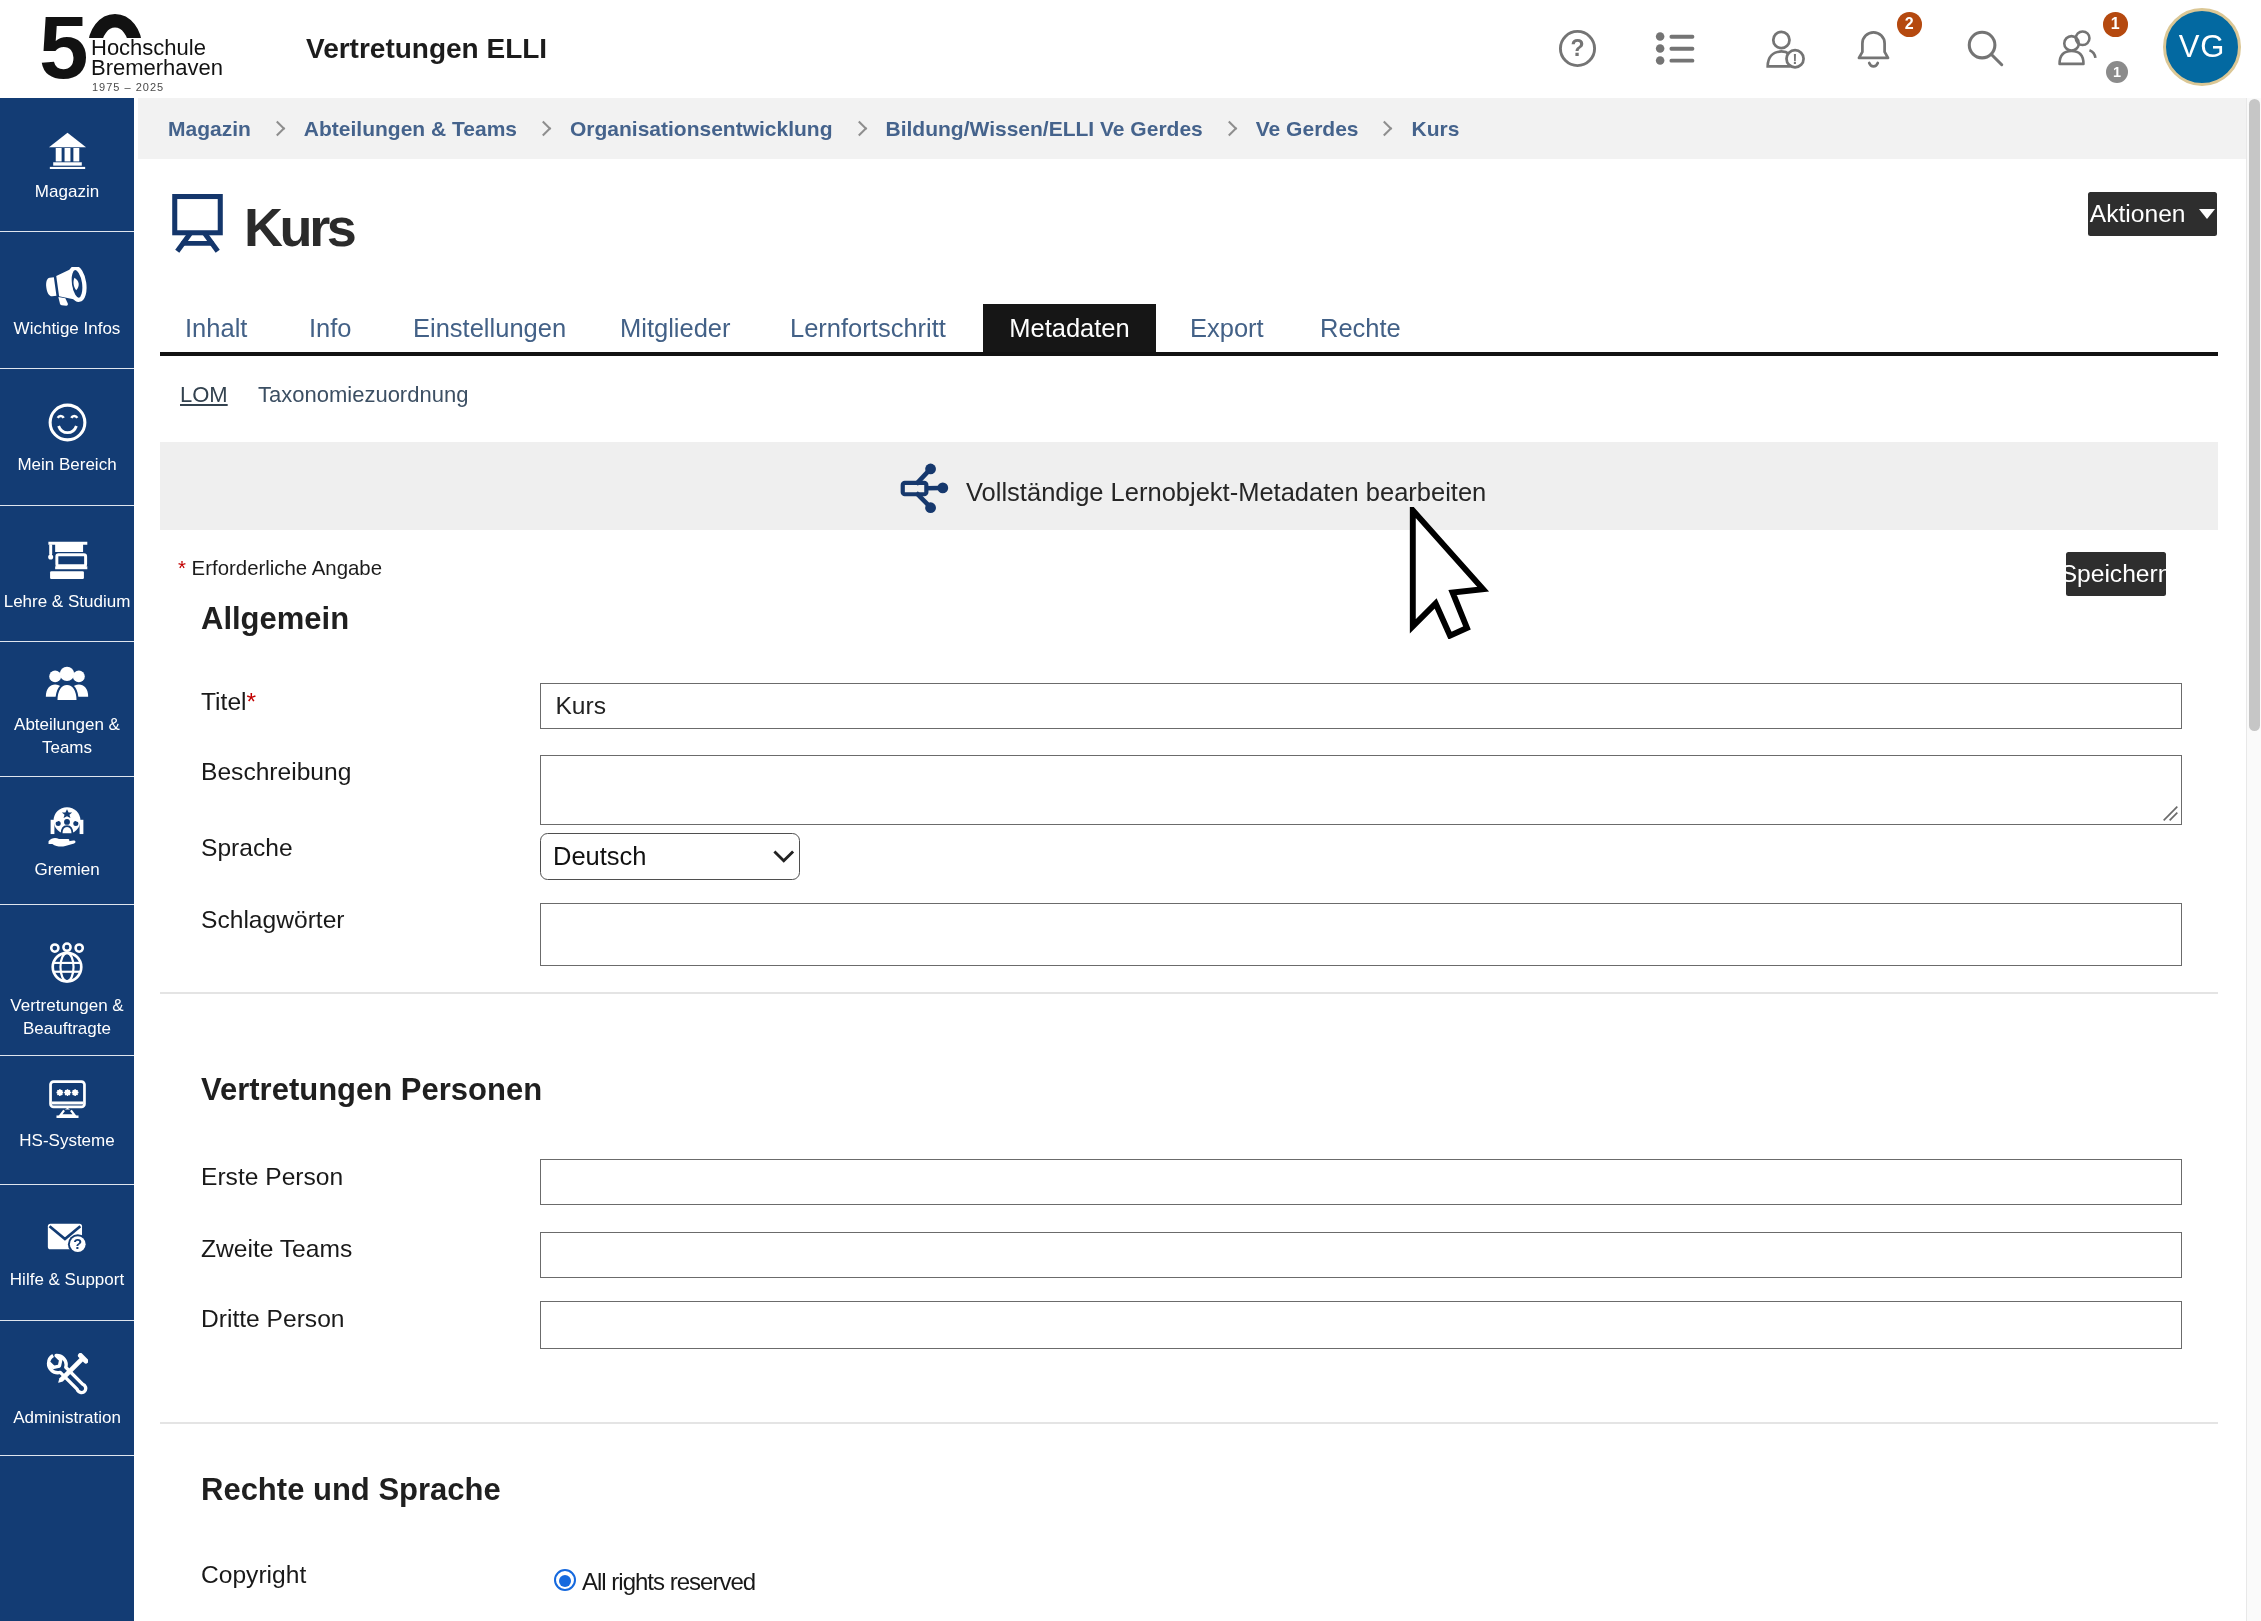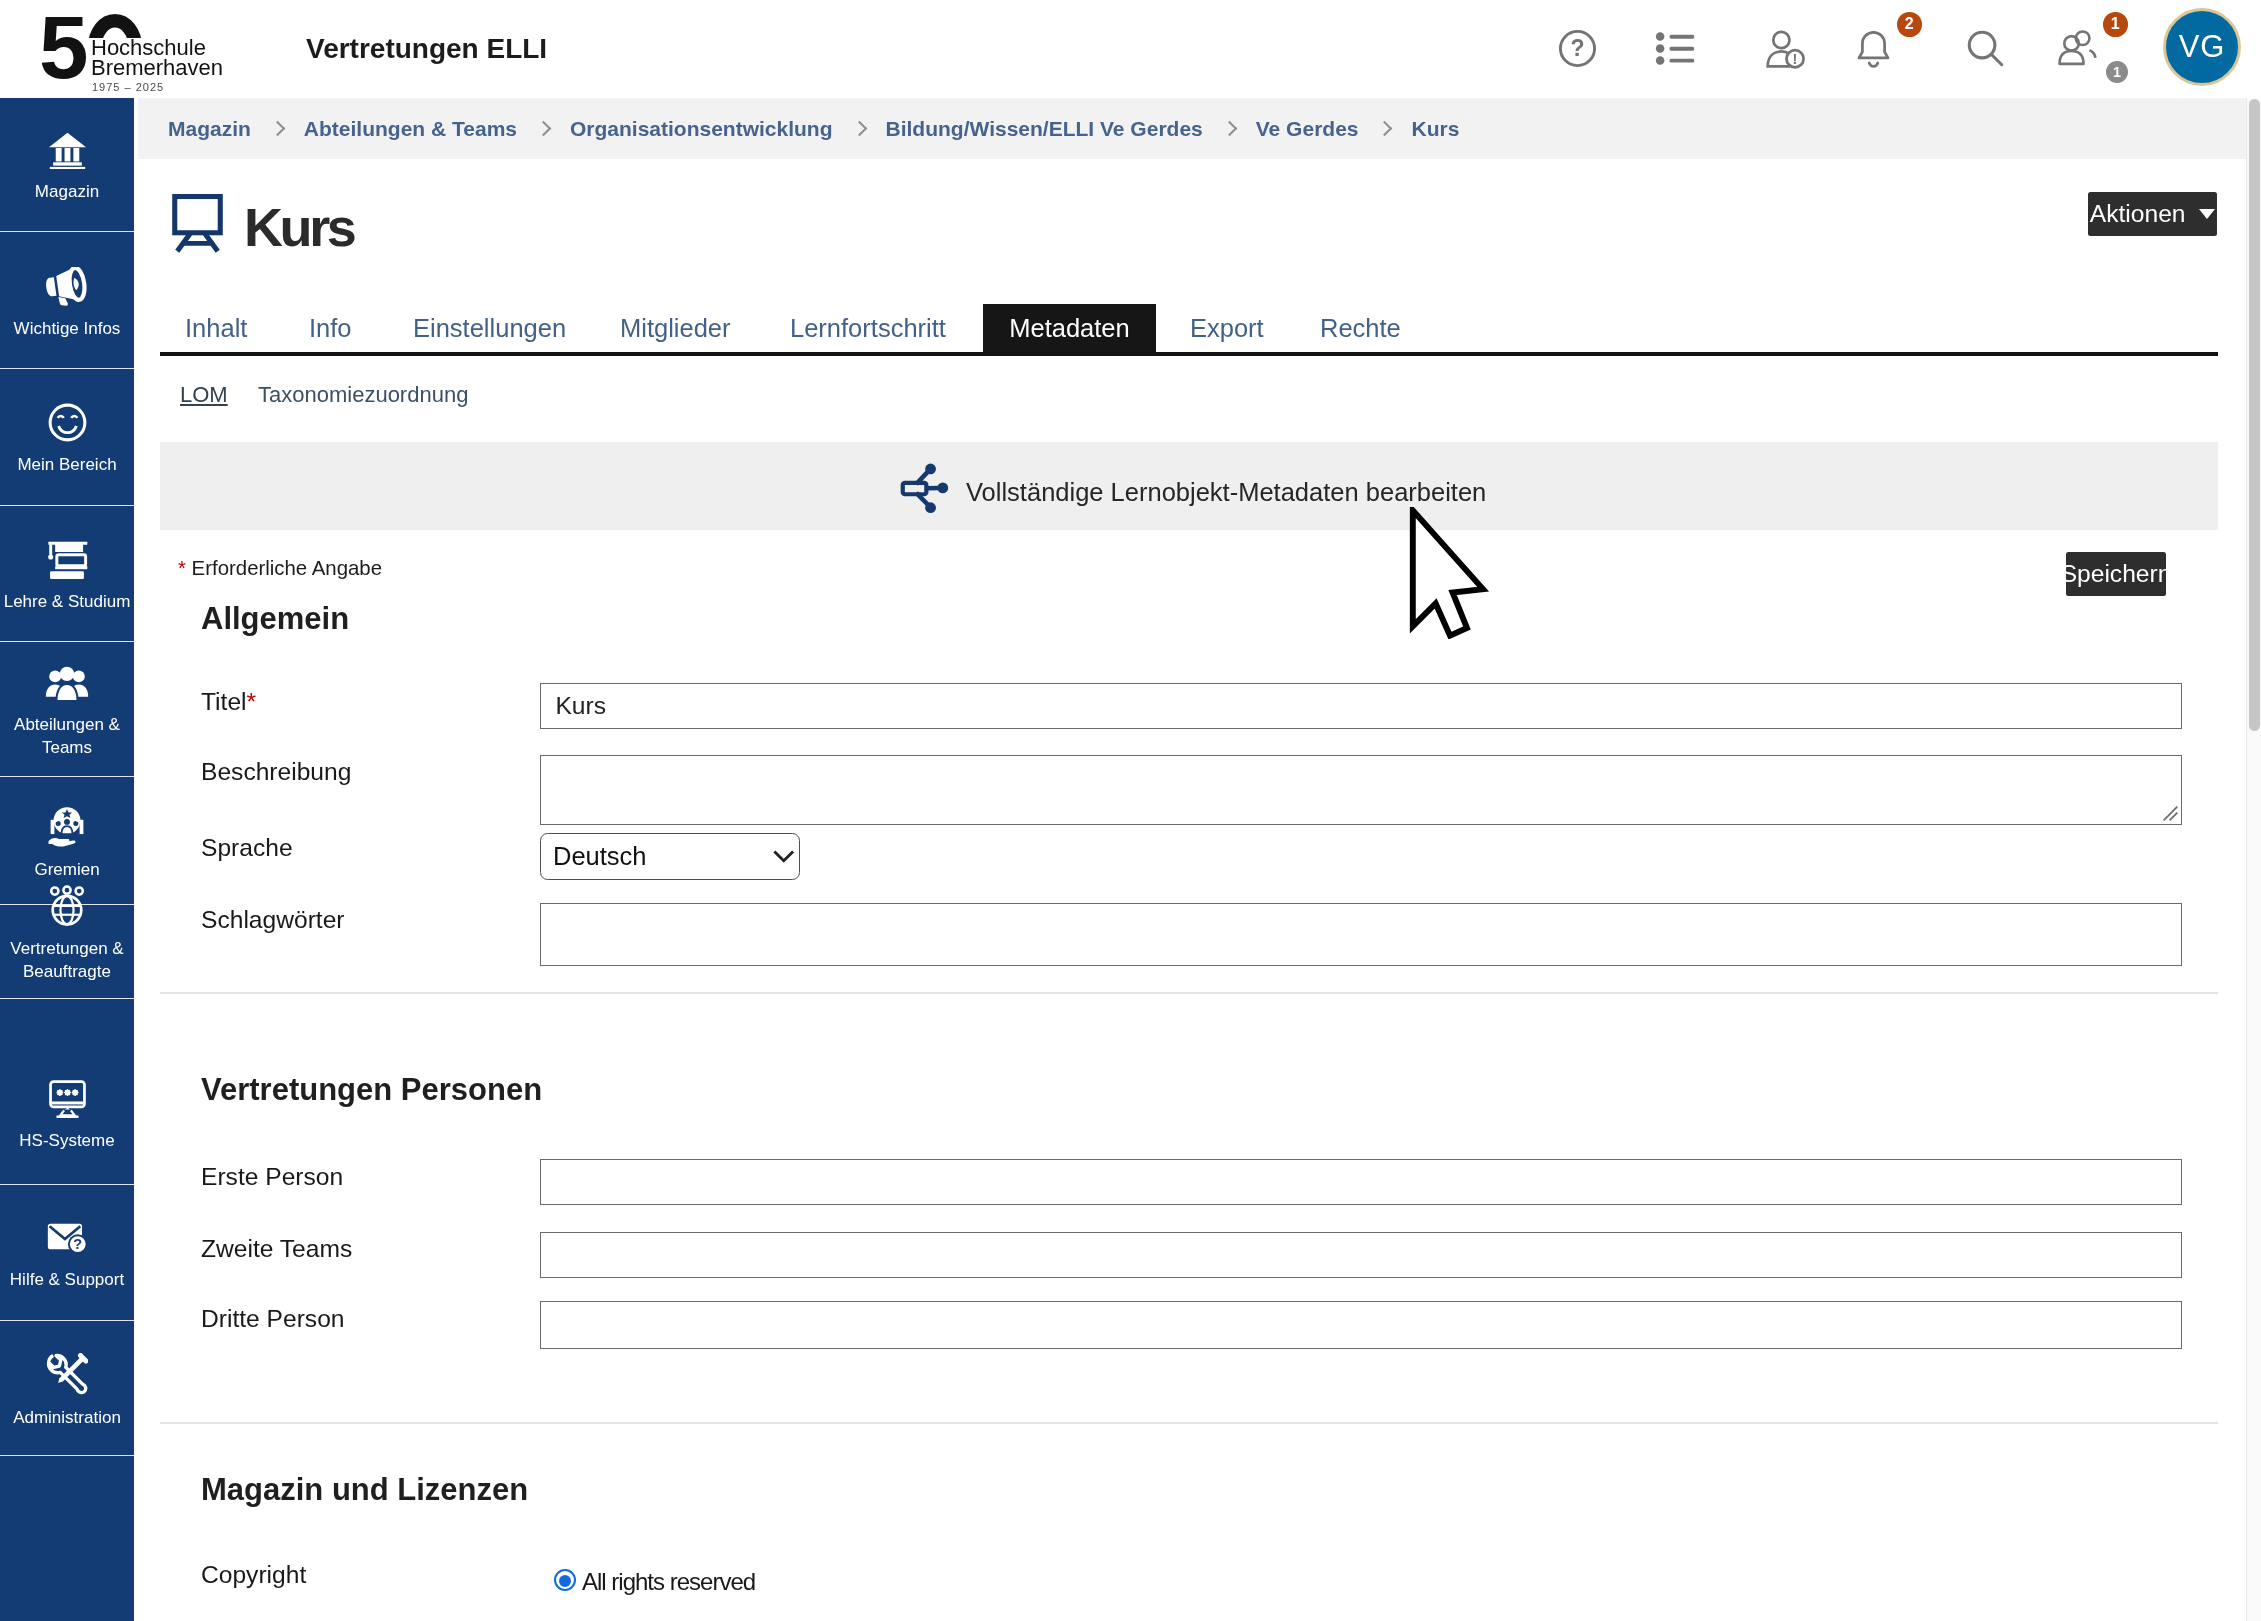--- a/index.html
+++ b/index.html
@@ -144,21 +144,21 @@
     <path d="M18.5 33 C18.5 26.5 21 23.5 25 23.5 C29 23.5 31.5 26.5 31.5 33 Z" fill="#fff" stroke="#133c74" stroke-width="2.2"></path>
     <rect x="5.5" y="16" width="4.5" height="17" fill="#fff"></rect>
     <rect x="40" y="16" width="4.5" height="17" fill="#fff"></rect>
     <circle cx="12.5" cy="16" r="2.4" fill="#fff"></circle>
     <circle cx="37.5" cy="16" r="2.4" fill="#fff"></circle>
     <path d="M3 41.5 C6.5 37.5 11 36.5 15.5 38.8 L26 38.8 C28.5 38.8 28.5 41.8 26 42.1 L19.5 42.8 L32.5 40.8 C35.5 40.3 36 43.2 33.5 44.2 L23 47.2 C17.5 48.7 12 47.7 7.5 44.7 L3 44.7 Z" fill="#fff"></path>
   </svg>
   <div class="sblbl">Gremien</div>
 </div>
 
-<div class="sbitem" style="top:864px;height:135px">
+<div class="sbitem" style="top:921px;height:135px">
   <svg width="42" height="41" viewBox="0 0 50 48" fill="none" stroke="#fff">
     <circle cx="10.5" cy="6.8" r="4.3" stroke-width="3"></circle>
     <circle cx="25" cy="5.8" r="4.3" stroke-width="3"></circle>
     <circle cx="39.5" cy="6.8" r="4.3" stroke-width="3"></circle>
     <circle cx="25" cy="29.5" r="17" stroke-width="3.2"></circle>
     <ellipse cx="25" cy="29.5" rx="7.8" ry="17" stroke-width="2.6"></ellipse>
     <path d="M8.5 24.5 L41.5 24.5" stroke-width="2.6"></path>
     <path d="M8.5 35 L41.5 35" stroke-width="2.6"></path>
   </svg>
   <div class="sblbl">Vertretungen &amp;
@@ -289,21 +289,21 @@
 <div class="inp" style="top:1159px;height:46px"></div>
 
 <div class="lbl" style="top:1237px">Zweite Teams</div>
 <div class="inp" style="top:1232px;height:46px"></div>
 
 <div class="lbl" style="top:1307px">Dritte Person</div>
 <div class="inp" style="top:1301px;height:48px"></div>
 
 <div class="sep" style="top:1422px"></div>
 
-<div class="h2" style="top:1474px">Magazin und Lizenzen</div>
+<div class="h2" style="top:1474px">Rechte und Sprache</div>
 
 <div class="lbl" style="top:1563px">Copyright</div>
 <div class="abs" style="left:554px;top:1569px;width:22px;height:22px;border-radius:50%;border:2.2px solid #1569de;background:#fff"></div>
 <div class="abs" style="left:559px;top:1575px;width:12px;height:12px;border-radius:50%;background:#1569de"></div>
 <div class="abs" style="left:582px;top:1570px;font-size:24px;line-height:24px;letter-spacing:-1px;color:#191919">All rights reserved</div>
 
 <div class="abs" style="left:2246px;top:98px;width:15.3px;height:1523px;background:#fafafa;border-left:0.8px solid #e8e8e8"></div>
 <div class="abs" style="left:2249px;top:99px;width:11px;height:632px;border-radius:6px;background:#c6c6c6"></div>
 
 

